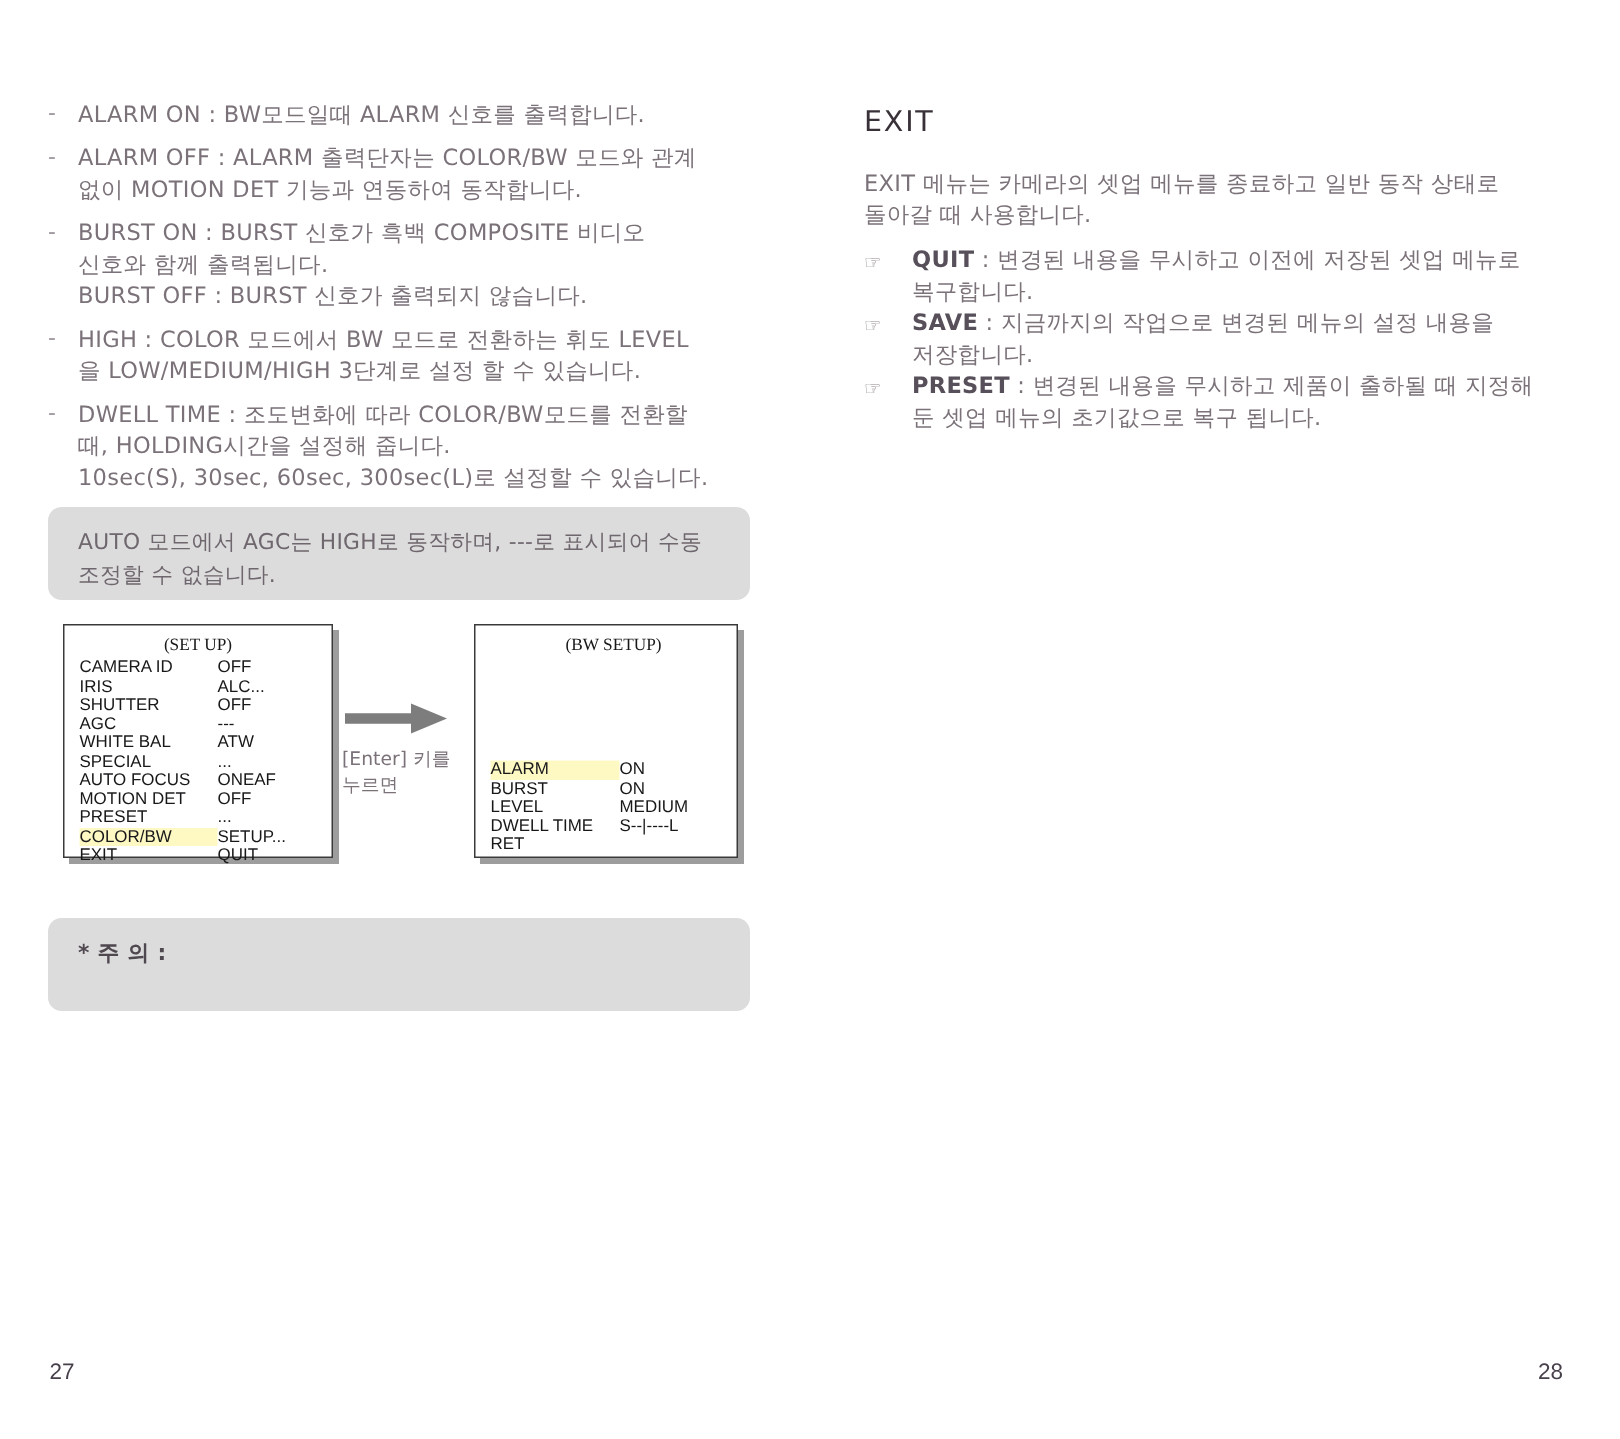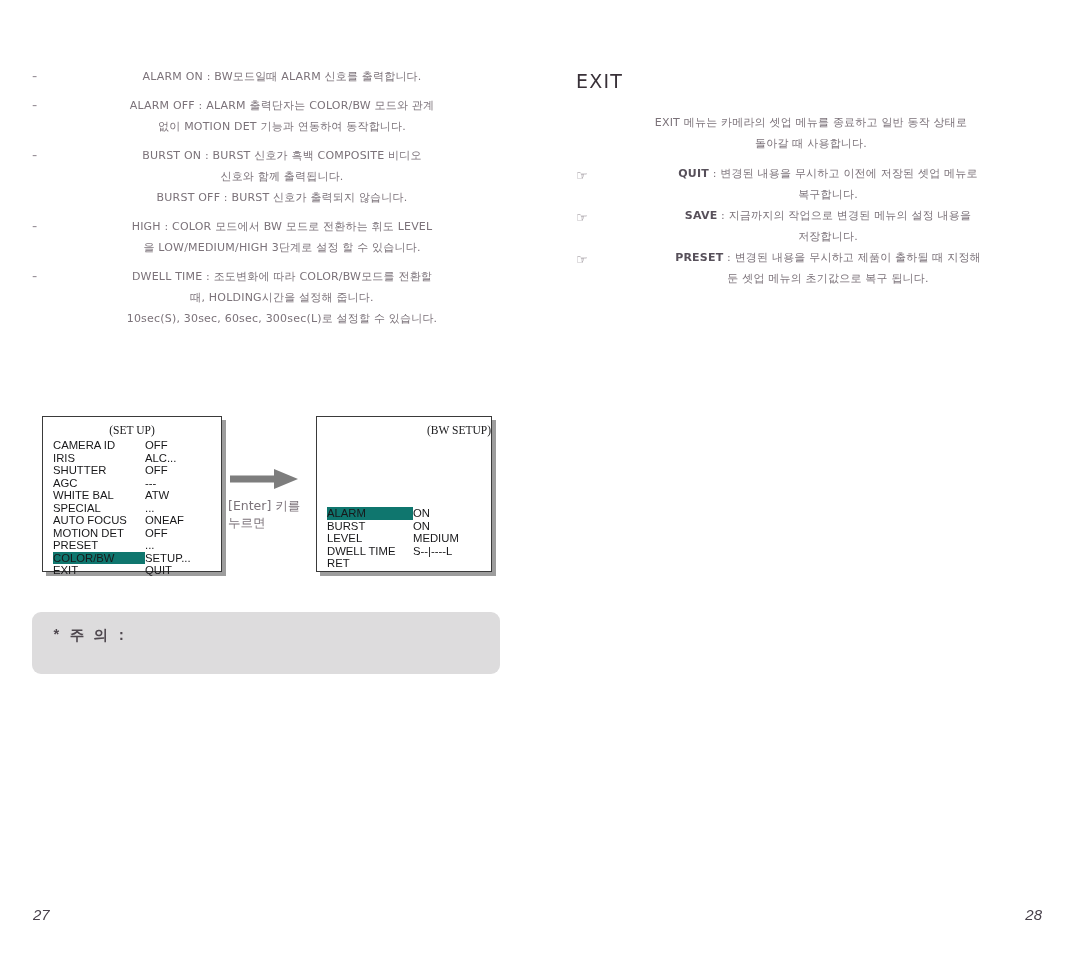--- a/index.html
+++ b/index.html
@@ -11,25 +11,24 @@
     width: 1080px;
     height: 959px;
     position: relative;
     font-family: "DejaVu Sans", "Liberation Sans", sans-serif;
     color: #7b7279;
     overflow: hidden;
   }
 
   
   .body-text {
-    font-size: 11px;
+    font-size: 15px;
     line-height: 21px;
     letter-spacing: 0.2px;
     color: #7b7279;
-    text-align: center;
   }
 
   
   #left-page {
     position: absolute;
     left: 0; top: 0;
     width: 540px; height: 959px;
   }
   #right-page {
     position: absolute;
@@ -84,21 +83,20 @@
   .note-text {
     font-size: 14.5px;
     line-height: 22px;
     letter-spacing: 0.2px;
     color: #6f676e;
     white-space: pre-line;
   }
   .caution-line {
     display: flex;
     align-items: center;
-    font-family: Liberation Mono, monospace;
   }
   .caution-label {
     flex: 0 0 auto;
     font-weight: bold;
     color: #4f484f;
     white-space: pre;
   }
   .caution-body {
     flex: 1 1 auto;
     white-space: pre-line;
@@ -130,21 +128,21 @@
   }
   .osd-title {
     font-size: 11.5px;
     line-height: 14px;
     text-align: center;
     color: #18181a;
     margin-bottom: 2px;
     font-family: Liberation Serif, serif;
   }
   .osd-title.left {
-    text-align: right;
+    text-align: center;
     padding-left: 10px;
   }
   .osd-rows {
     padding: 0 8px 0 10px;
   }
   .osd-row {
     display: flex;
     font-size: 11.3px;
     line-height: 12.5px;
     height: 12.5px;
@@ -153,21 +151,21 @@
   .osd-label {
     flex: 0 0 auto;
     width: 92px;
     white-space: pre;
   }
   .osd-value {
     flex: 1 1 auto;
     white-space: pre;
   }
   .osd-row.highlight .osd-label {
-    background: #0f766e;
+    background: #fef9c3;
   }
   .osd-spacer {
     height: 68px;
   }
   .osd-bw-label { width: 86px; }
 
   
   #arrow-block {
     position: absolute;
     left: 230px;
@@ -232,21 +230,20 @@
     color: #57505a;
   }
 
   
   .page-number {
     position: absolute;
     bottom: 36px;
     font-size: 15px;
     color: #47404a;
     font-family: "Liberation Sans", sans-serif;
-    font-style: italic;
   }
   #page-num-left { left: 33px; }
   #page-num-right { right: 38px; }
 </style>
 </head>
 <body>
 
 <div id="left-page">
 
   <div class="dash-list">
@@ -277,20 +274,24 @@
 
     <div class="dash-item">
       <span class="dash-marker">-</span>
       <span class="dash-body body-text">DWELL TIME : 조도변화에 따라 COLOR/BW모드를 전환할
 때, HOLDING시간을 설정해 줍니다.
 10sec(S), 30sec, 60sec, 300sec(L)로 설정할 수 있습니다.</span>
     </div>
 
   </div>
 
+  <div class="note-box" id="note-agc">
+    <div class="note-text">AUTO 모드에서 AGC는 HIGH로 동작하며, ---로 표시되어 수동
+조정할 수 없습니다.</div>
+  </div>
 
   <div class="osd-wrap" id="osd-setup-wrap">
     <div class="osd-box" id="osd-setup">
       <div class="osd-title">(SET UP)</div>
       <div class="osd-rows">
         <div class="osd-row">
           <span class="osd-label">CAMERA ID</span>
           <span class="osd-value">OFF</span>
         </div>
         <div class="osd-row">

